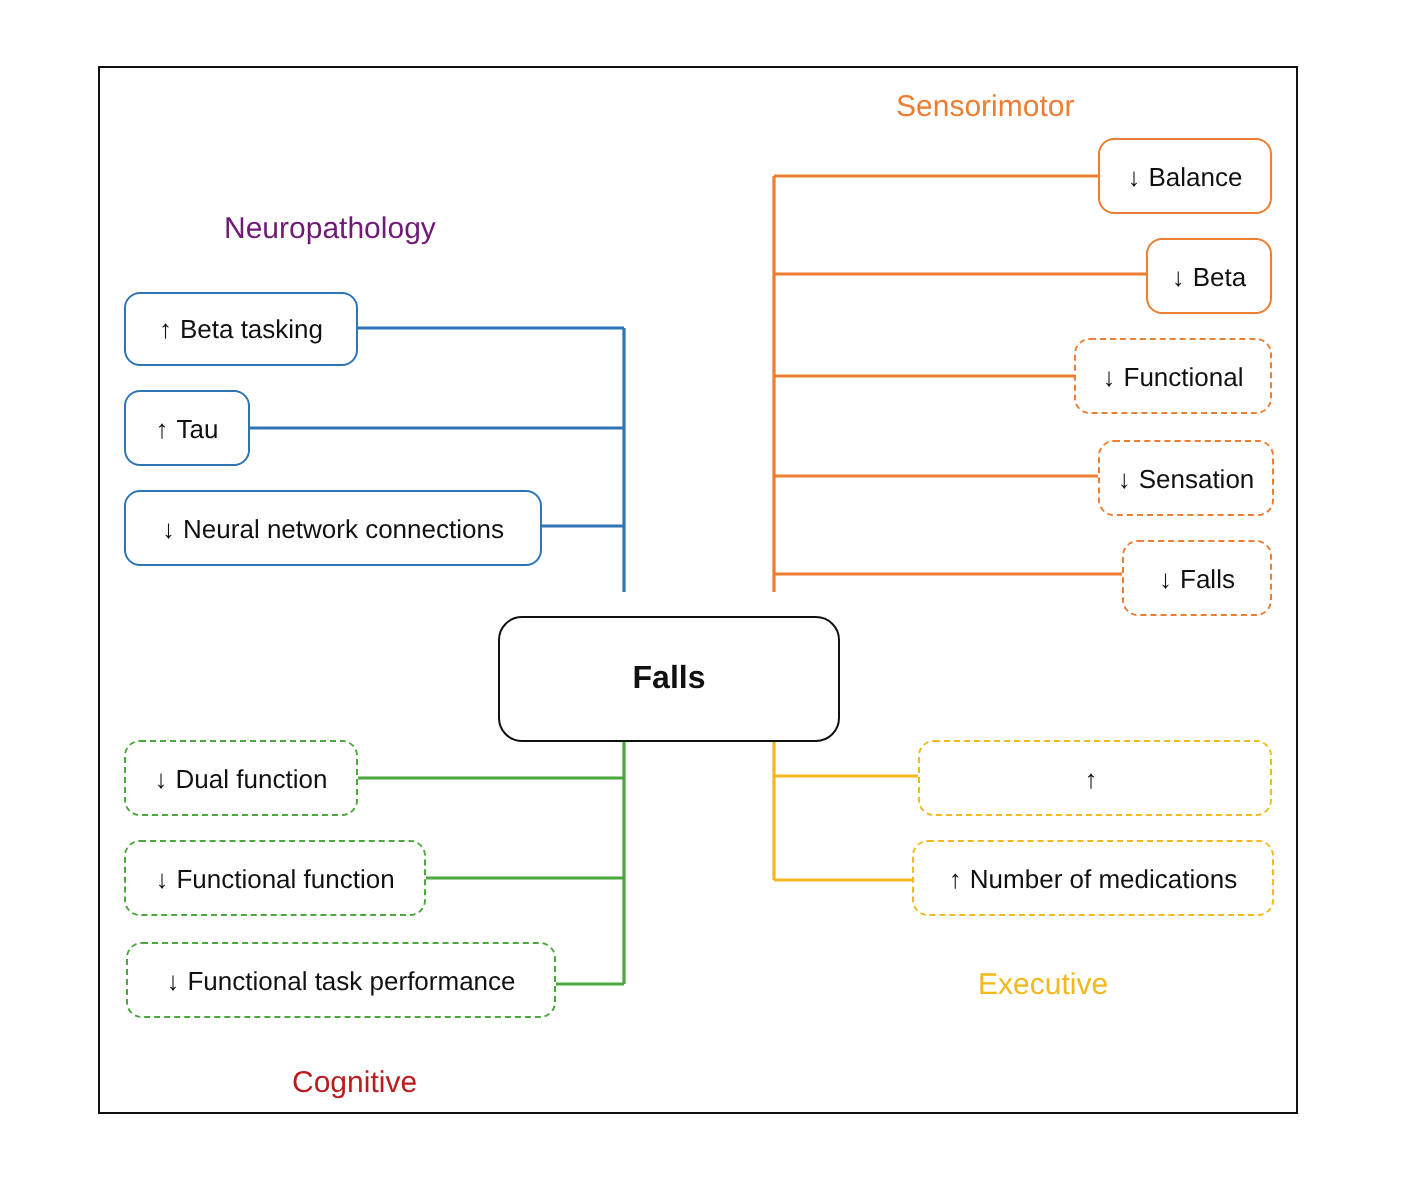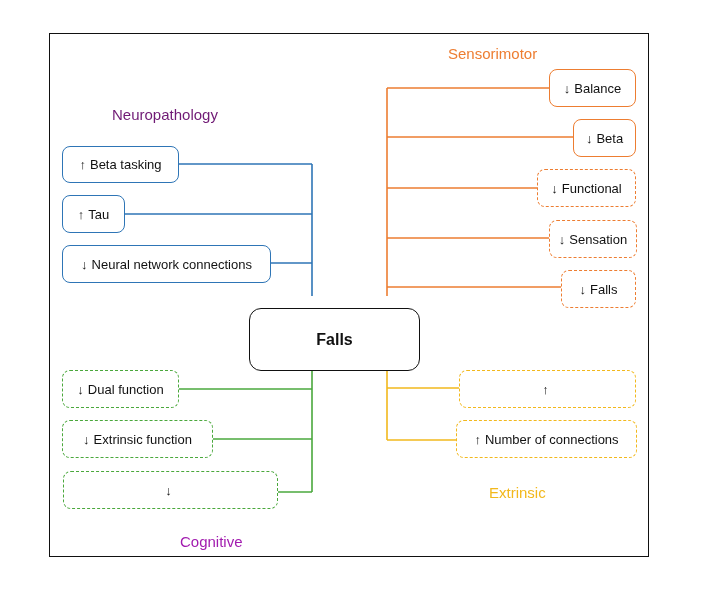--- a/index.html
+++ b/index.html
@@ -49,22 +49,22 @@
 
   <g stroke="#f2b81c" stroke-width="1.6" fill="none">
     <line x1="387" y1="358" x2="387" y2="440"></line>
     <line x1="387" y1="388" x2="459" y2="388"></line>
     <line x1="387" y1="440" x2="456" y2="440"></line>
   </g>
 </svg>
 
 <div class="heading" style="left:112px; top:106px; color:#701a75;">Neuropathology</div>
 <div class="heading" style="left:448px; top:45px; color:#ed7d31;">Sensorimotor</div>
-<div class="heading" style="left:146px; top:533px; color:#a21caf;margin-left:34px;">Cognitive</div>
-<div class="heading" style="left:489px; top:484px; color:#f2b81c;">Extrinsic</div>
+<div class="heading" style="left:146px; top:533px; color:#b91c1c;">Cognitive</div>
+<div class="heading" style="left:489px; top:484px; color:#f2b81c;">Executive</div>
 
 <div class="node center" style="left:249px; top:308px; width:171px; height:63px;text-align:right;">
   <span>Falls</span>
 </div>
 
 <div class="node solid blue" style="left:62px; top:146px; width:117px; height:37px;">
   <span class="arrow">↑</span>
   <span>Beta tasking</span>
 </div>
 <div class="node solid blue" style="left:62px; top:195px; width:63px; height:38px;">
@@ -96,25 +96,26 @@
   <span class="arrow">↓</span>
   <span>Falls</span>
 </div>
 
 <div class="node dashed green" style="left:62px; top:370px; width:117px; height:38px;">
   <span class="arrow">↓</span>
   <span>Dual function</span>
 </div>
 <div class="node dashed green" style="left:62px; top:420px; width:151px; height:38px;">
   <span class="arrow">↓</span>
-  <span>Extrinsic function</span>
+  <span>Functional function</span>
 </div>
 <div class="node dashed green" style="left:63px; top:471px; width:215px; height:38px;">
   <span class="arrow">↓</span>
+  <span>Functional task performance</span>
 </div>
 
 <div class="node dashed yellow" style="left:459px; top:370px; width:177px; height:38px;">
   <span class="arrow">↑</span>
 </div>
 <div class="node dashed yellow" style="left:456px; top:420px; width:181px; height:38px;">
   <span class="arrow">↑</span>
-  <span>Number of connections</span>
+  <span>Number of medications</span>
 </div>
 
 </body></html>

